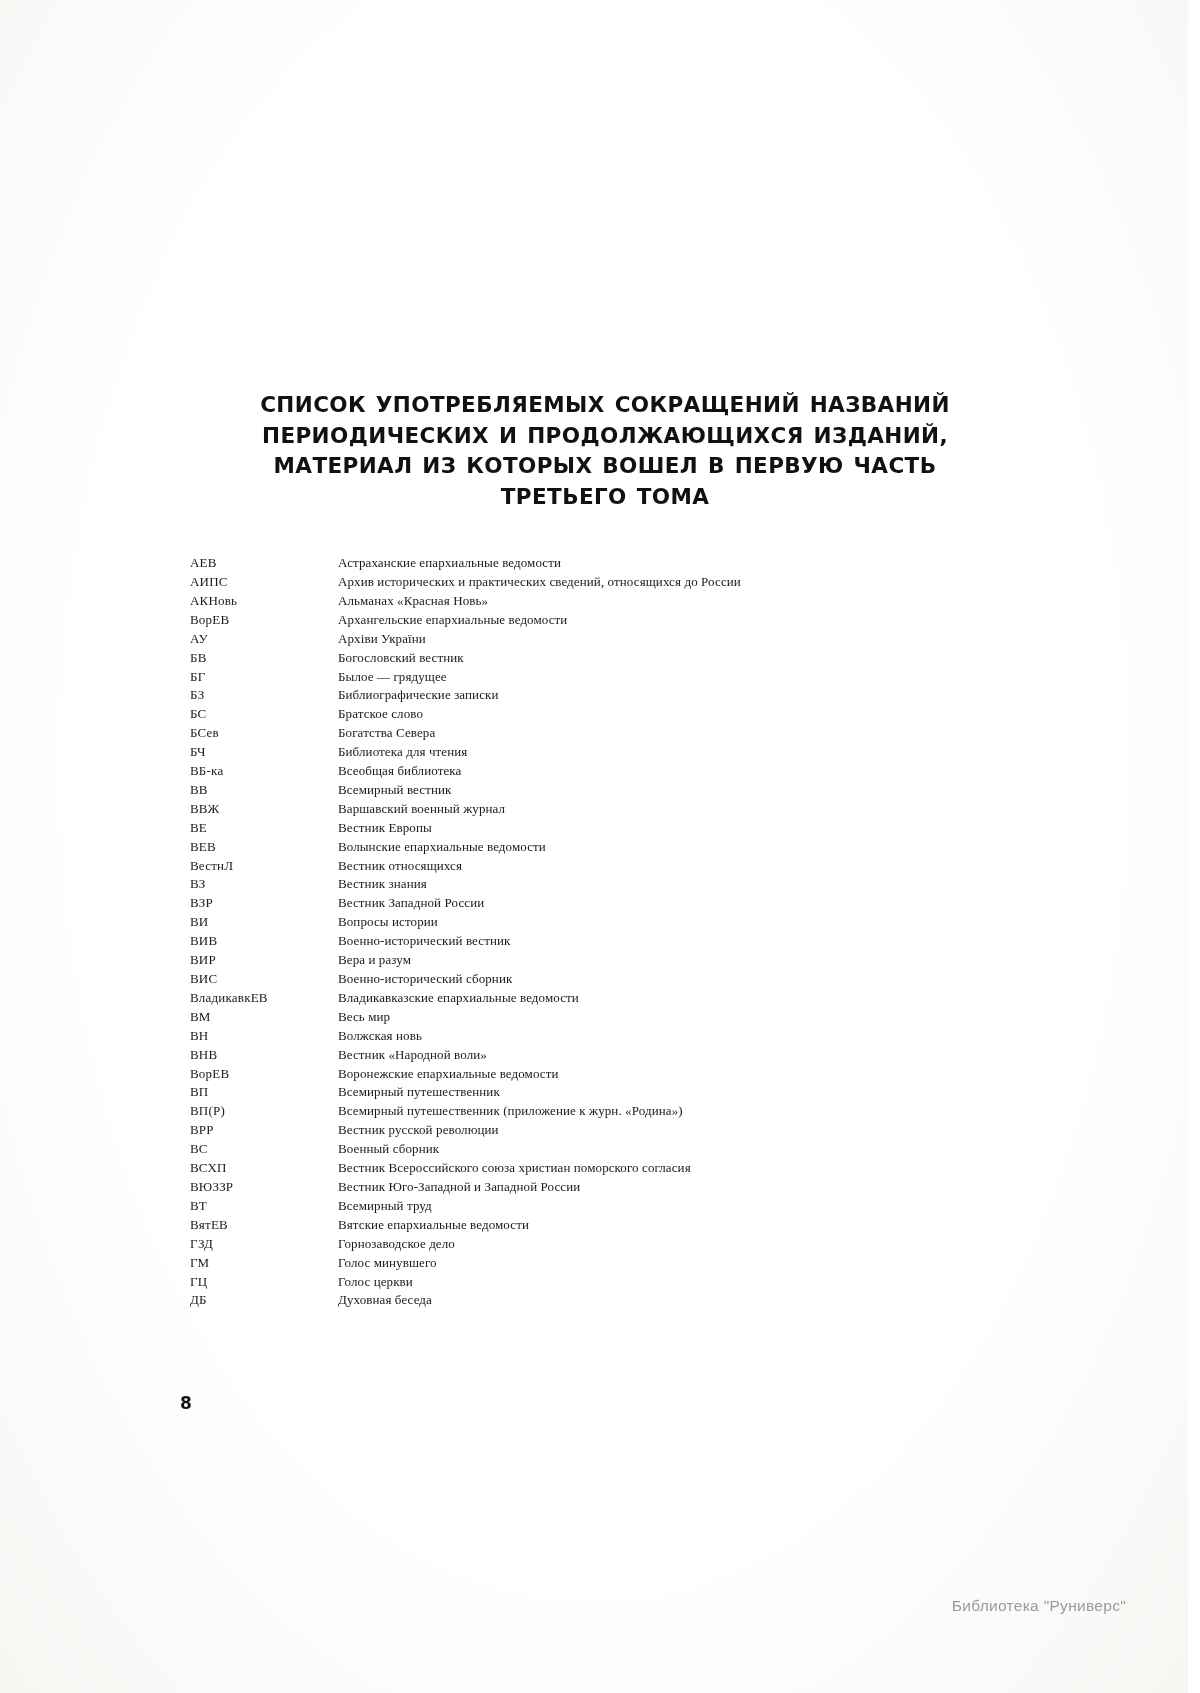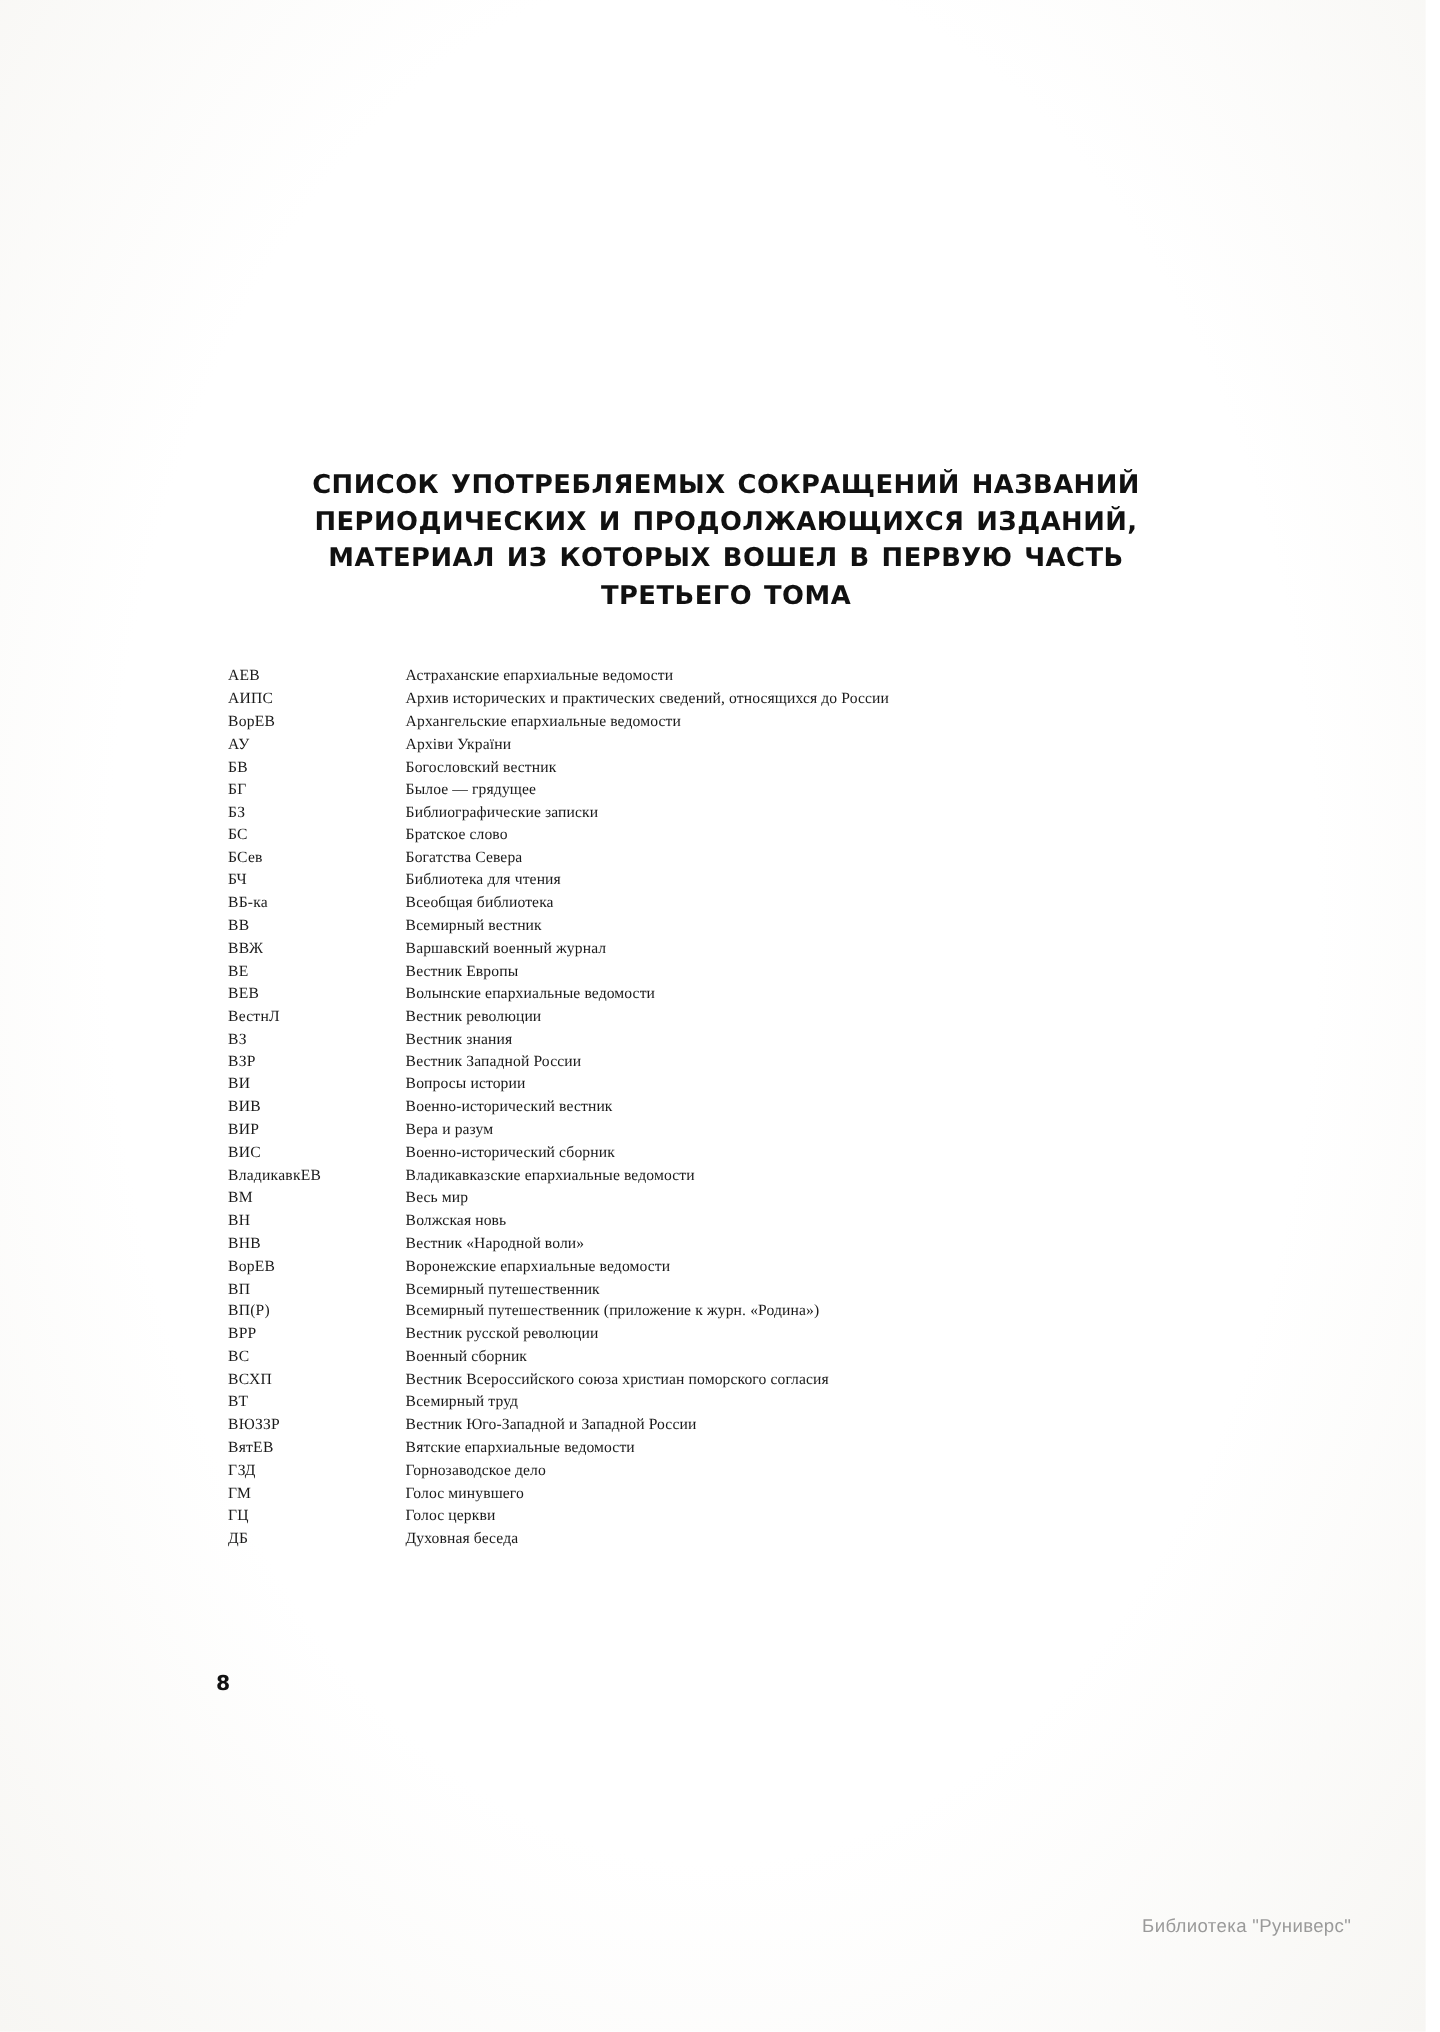--- a/index.html
+++ b/index.html
@@ -108,20 +108,24 @@
       <tbody>
         <tr>
           <td class="abbr">АЕВ</td>
           <td class="full">Астраханские епархиальные ведомости</td>
         </tr>
         <tr>
           <td class="abbr">АИПС</td>
           <td class="full">Архив исторических и практических сведений, относящихся до России</td>
         </tr>
         <tr>
+          <td class="abbr">АКНовь</td>
+          <td class="full">Альманах «Красная Новь»</td>
+        </tr>
+        <tr>
           <td class="abbr">ВорЕВ</td>
           <td class="full">Архангельские епархиальные ведомости</td>
         </tr>
         <tr>
           <td class="abbr">АУ</td>
           <td class="full">Архіви України</td>
         </tr>
         <tr>
           <td class="abbr">БВ</td>
           <td class="full">Богословский вестник</td>
@@ -161,21 +165,21 @@
         <tr>
           <td class="abbr">ВЕ</td>
           <td class="full">Вестник Европы</td>
         </tr>
         <tr>
           <td class="abbr">ВЕВ</td>
           <td class="full">Волынские епархиальные ведомости</td>
         </tr>
         <tr>
           <td class="abbr">ВестнЛ</td>
-          <td class="full">Вестник революции</td>
+          <td class="full">Вестник относящихся</td>
         </tr>
         <tr>
           <td class="abbr">ВЗ</td>
           <td class="full">Вестник знания</td>
         </tr>
         <tr>
           <td class="abbr">ВЗР</td>
           <td class="full">Вестник Западной России</td>
         </tr>
         <tr>
@@ -228,26 +232,26 @@
         </tr>
         <tr>
           <td class="abbr">ВС</td>
           <td class="full">Военный сборник</td>
         </tr>
         <tr>
           <td class="abbr">ВСХП</td>
           <td class="full">Вестник Всероссийского союза христиан поморского согласия</td>
         </tr>
         <tr>
+          <td class="abbr">ВЮЗЗР</td>
+          <td class="full">Вестник Юго-Западной и Западной России</td>
+        </tr>
+        <tr>
           <td class="abbr">ВТ</td>
           <td class="full">Всемирный труд</td>
-        </tr>
-        <tr>
-          <td class="abbr">ВЮЗЗР</td>
-          <td class="full">Вестник Юго-Западной и Западной России</td>
         </tr>
         <tr>
           <td class="abbr">ВятЕВ</td>
           <td class="full">Вятские епархиальные ведомости</td>
         </tr>
         <tr>
           <td class="abbr">ГЗД</td>
           <td class="full">Горнозаводское дело</td>
         </tr>
         <tr>

